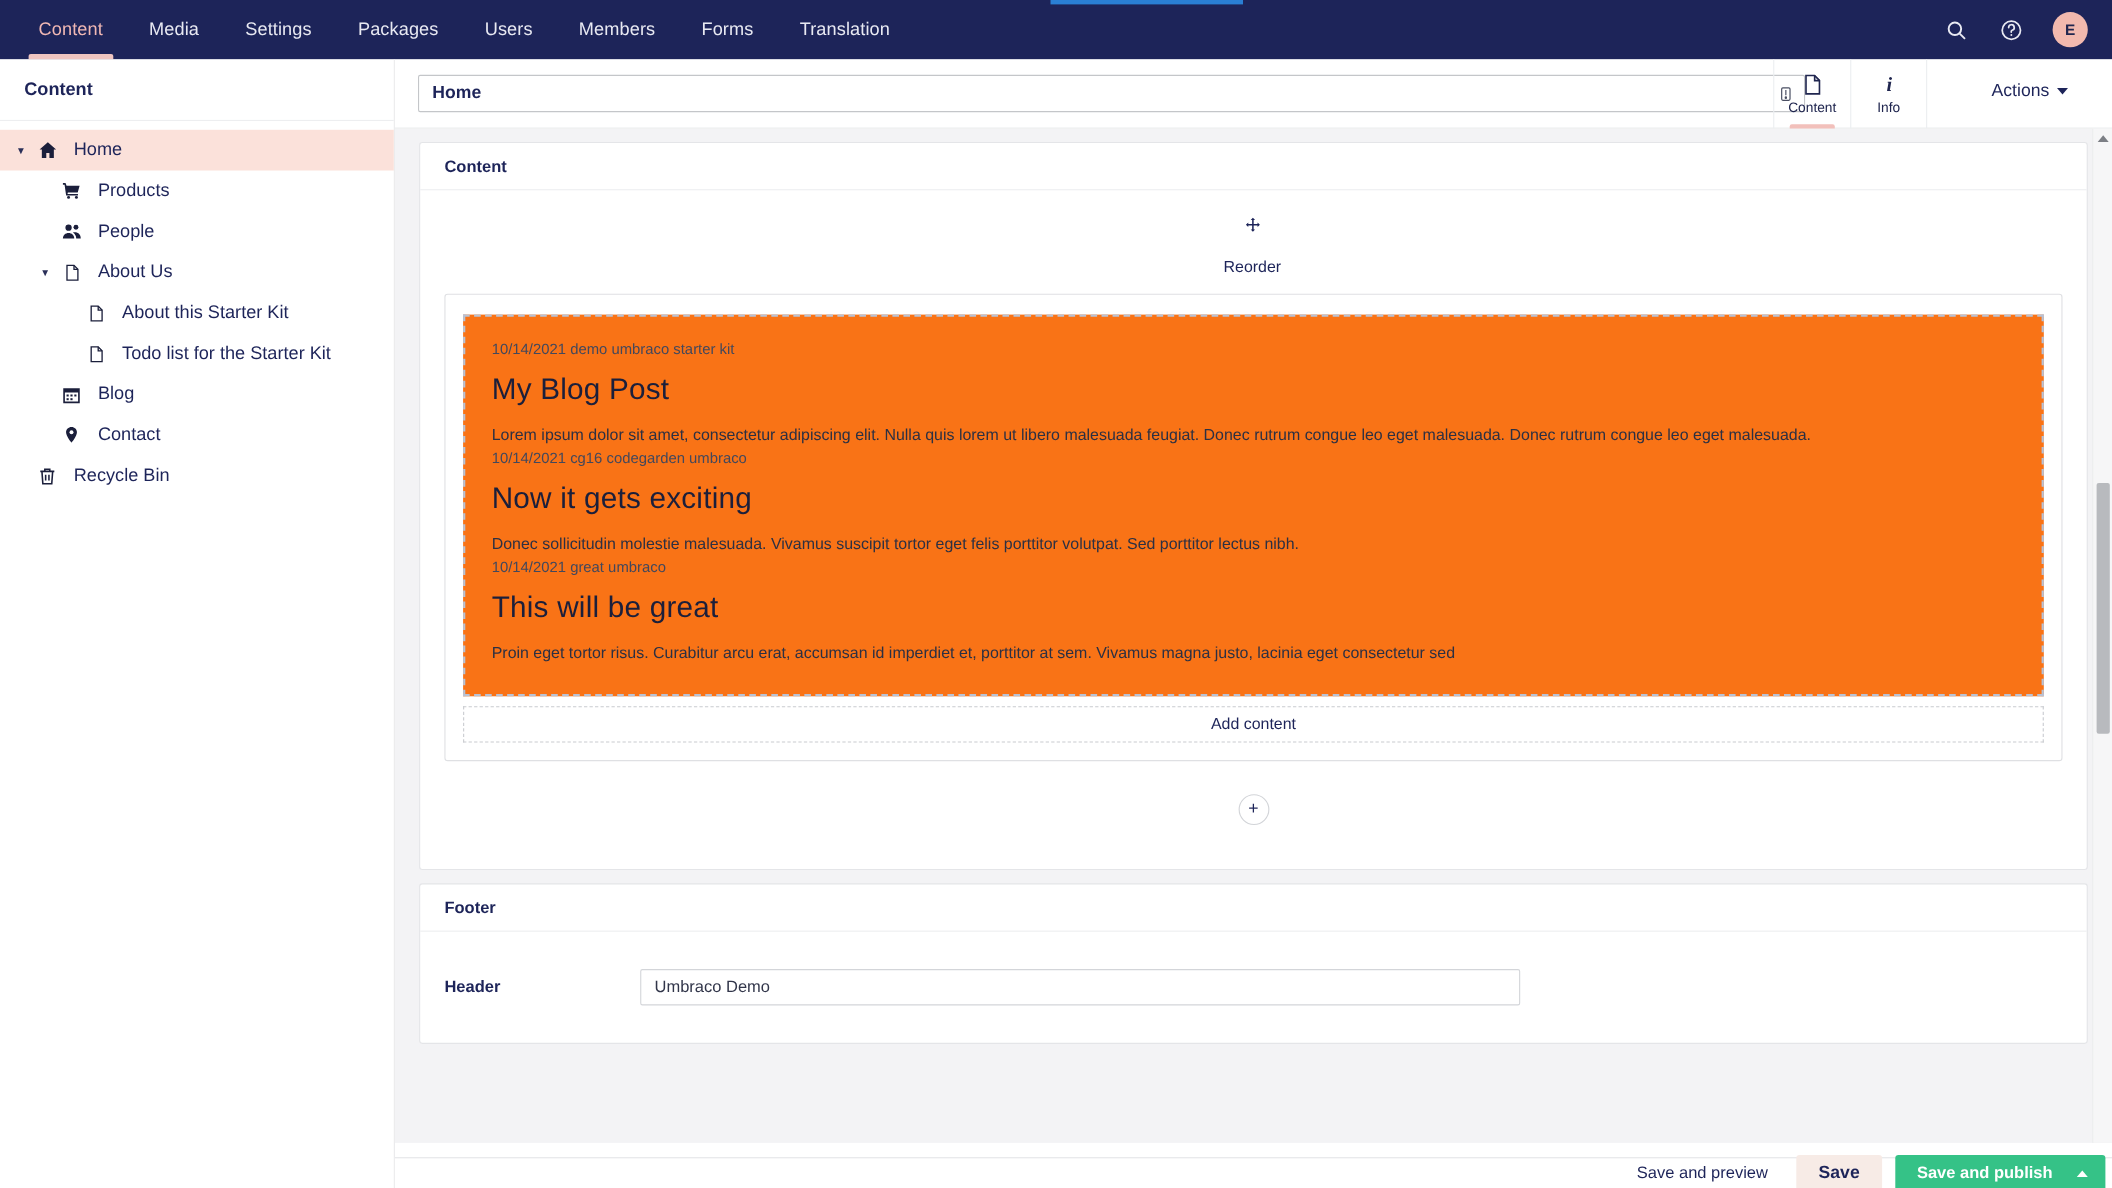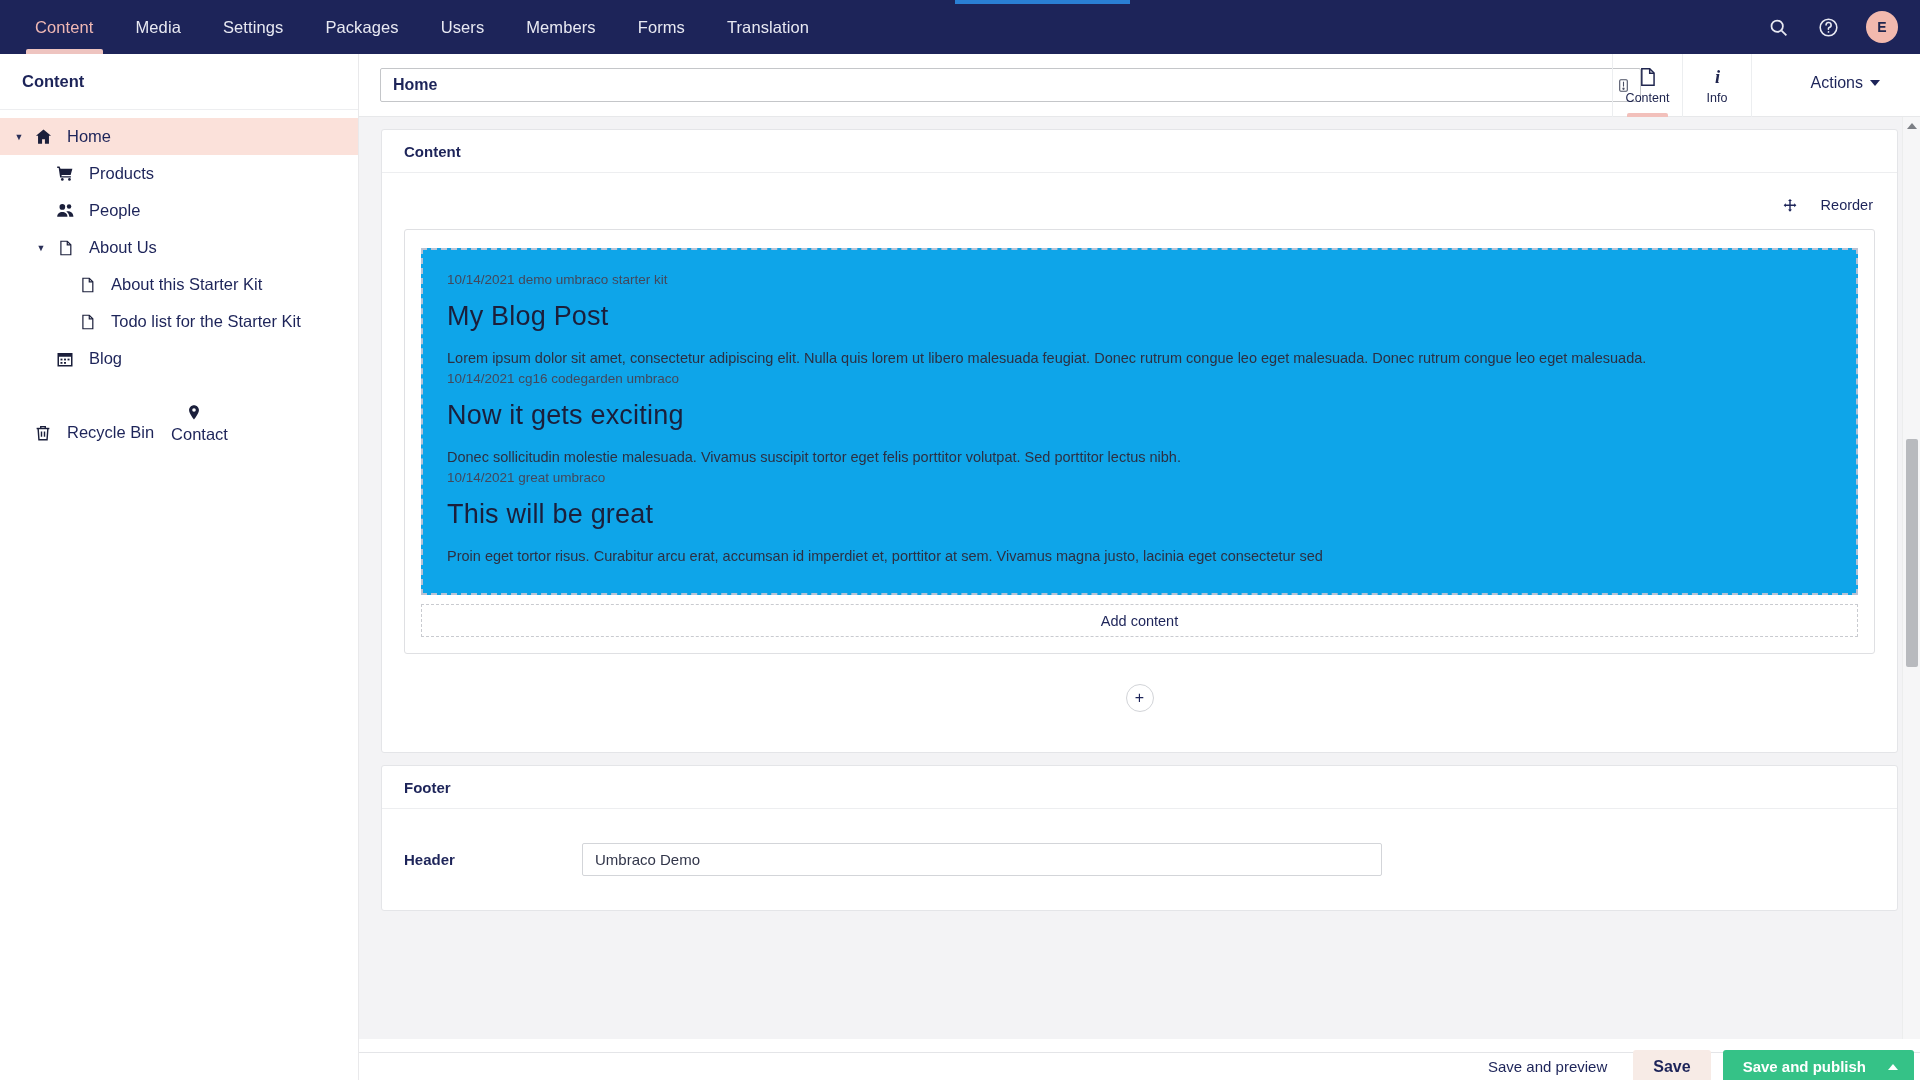--- a/index.html
+++ b/index.html
@@ -113,33 +113,33 @@
   }
   .umb-box-head {
     height: 43px; display: flex; align-items: center; padding-left: 22px;
     font-size: 15px; font-weight: 700; color: #1d2459;
     border-bottom: 1px solid #edeef0;
   }
   .umb-box-body { padding: 18px 22px 26px 22px; }
 
   .reorder {
     display: flex; align-items: center; justify-content: flex-end; gap: 24px;
-    font-size: 14.5px; color: #1d2459; cursor: pointer; padding: 6px 2px 16px 0;
+    font-size: 14.5px; color: #1d2459; cursor: pointer; padding: 6px 2px 16px 0; flex-direction: column;
   }
 
   .block-group { border: 1px solid #dfe0e3; border-radius: 3px; }
   .block-group-head {
     height: 40px; display: flex; align-items: center; padding-left: 16px;
     font-size: 14.5px; font-weight: 700; color: #1d2459;
     border-bottom: 1px solid #e9eaed;
   }
   .block-group-body { padding: 18px 16px 16px 16px; }
 
   .blk {
-    border: 2px dashed #b9c2d4; background: #0ea5e9; padding: 22px 24px 26px 24px;
+    border: 2px dashed #b9c2d4; background: #f97316; padding: 22px 24px 26px 24px;
   }
   .blk .meta { font-size: 13.5px; color: #43485c; margin-bottom: 14px; }
   .blk h2 { font-size: 27px; font-weight: 400; color: #1b1f3b; margin-bottom: 16px;
     letter-spacing: .2px; }
   .blk p { font-size: 14.5px; color: #2c3043; line-height: 1.45; }
   .blk .meta-tight { font-size: 13.5px; color: #43485c; margin: 2px 0 14px 0; }
 
   .add-content {
     margin-top: 9px; height: 33px; border: 1px dashed #c9cbd0; background: #fff;
     display: flex; align-items: center; justify-content: center;
@@ -325,21 +325,21 @@
             <rect x="6" y="11.5" width="2.6" height="2.4"></rect>
             <rect x="10.7" y="11.5" width="2.6" height="2.4"></rect>
             <rect x="15.4" y="11.5" width="2.6" height="2.4"></rect>
             <rect x="6" y="16" width="2.6" height="2.4"></rect>
             <rect x="10.7" y="16" width="2.6" height="2.4"></rect>
           </svg>
       </div>
       <div class="t-label">Blog</div>
     </div>
 
-    <div class="tree-row" style="padding-left:30px;flex-direction:column;">
+    <div class="tree-row" style="padding-left:30px;">
       <div class="caret empty">▸</div>
       <div class="t-icon">
         <svg width="18" height="19" viewBox="0 0 24 24" fill="currentColor">
             <path d="M12 2.2c-3.7 0-6.6 2.9-6.6 6.5 0 4.9 6.6 12.6 6.6 12.6s6.6-7.7 6.6-12.6c0-3.6-2.9-6.5-6.6-6.5z"></path>
             <circle cx="12" cy="8.6" r="2.4" fill="#fff"></circle>
           </svg>
       </div>
       <div class="t-label">Contact</div>
     </div>
 

